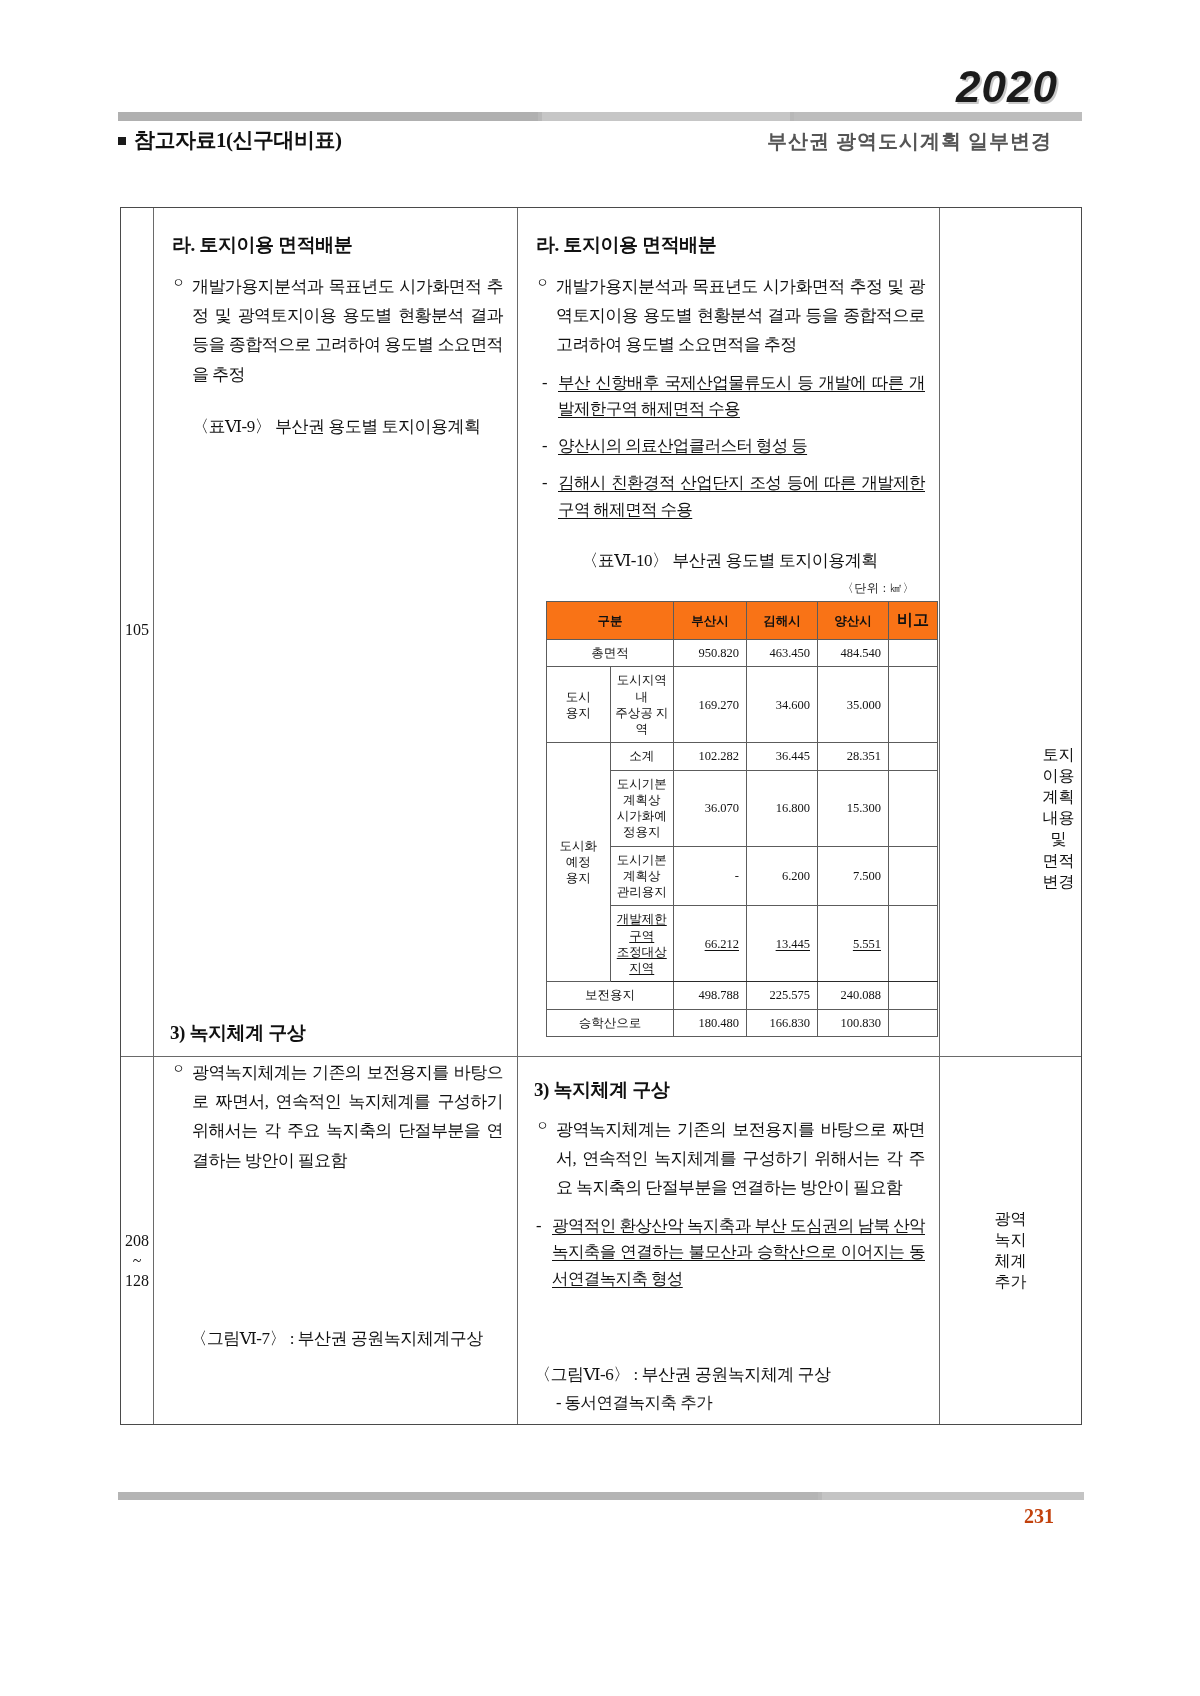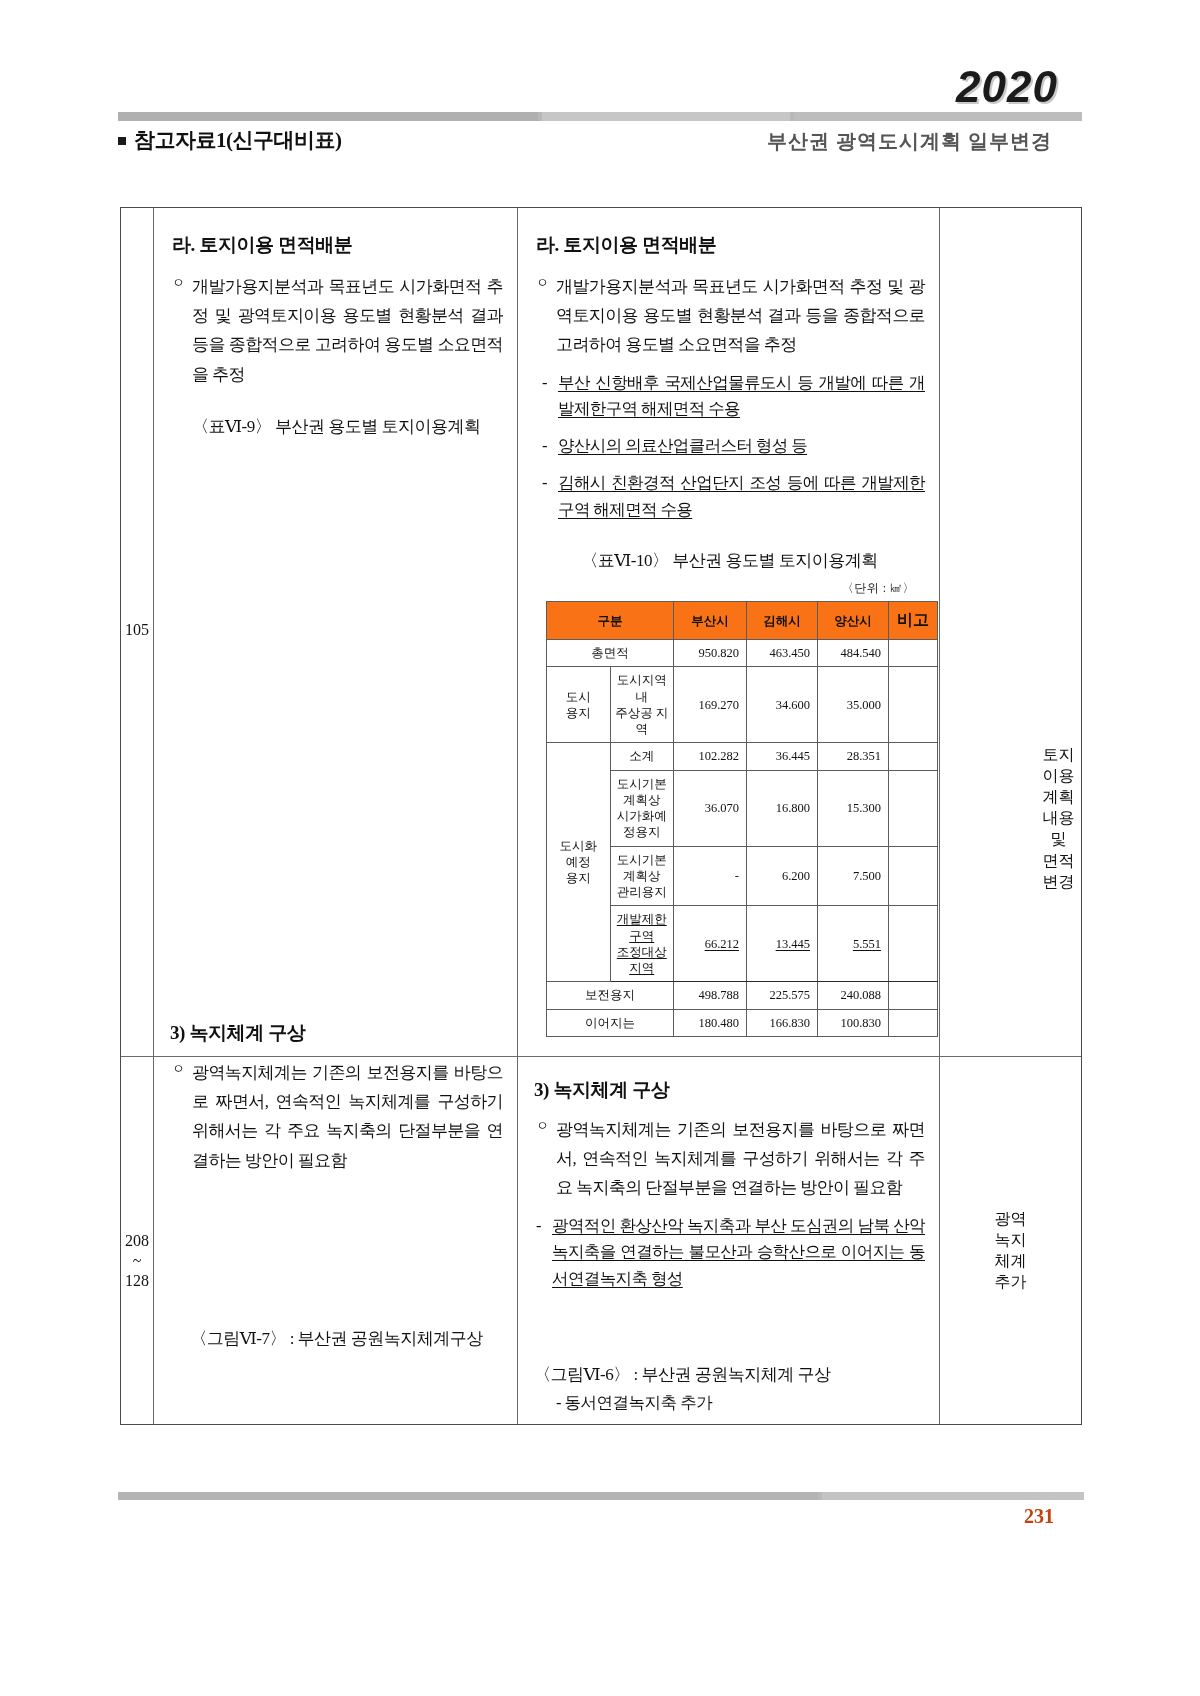--- a/index.html
+++ b/index.html
@@ -264,21 +264,21 @@
               <td></td>
             </tr>
             <tr>
               <td colspan="2">보전용지</td>
               <td class="num">498.788</td>
               <td class="num">225.575</td>
               <td class="num">240.088</td>
               <td></td>
             </tr>
             <tr>
-              <td colspan="2">이어지는</td>
+              <td colspan="2">승학산으로</td>
               <td class="num">180.480</td>
               <td class="num">166.830</td>
               <td class="num">100.830</td>
               <td></td>
             </tr>
           </tbody>
         </table>
 
         <div style="height:26px"></div>
 

